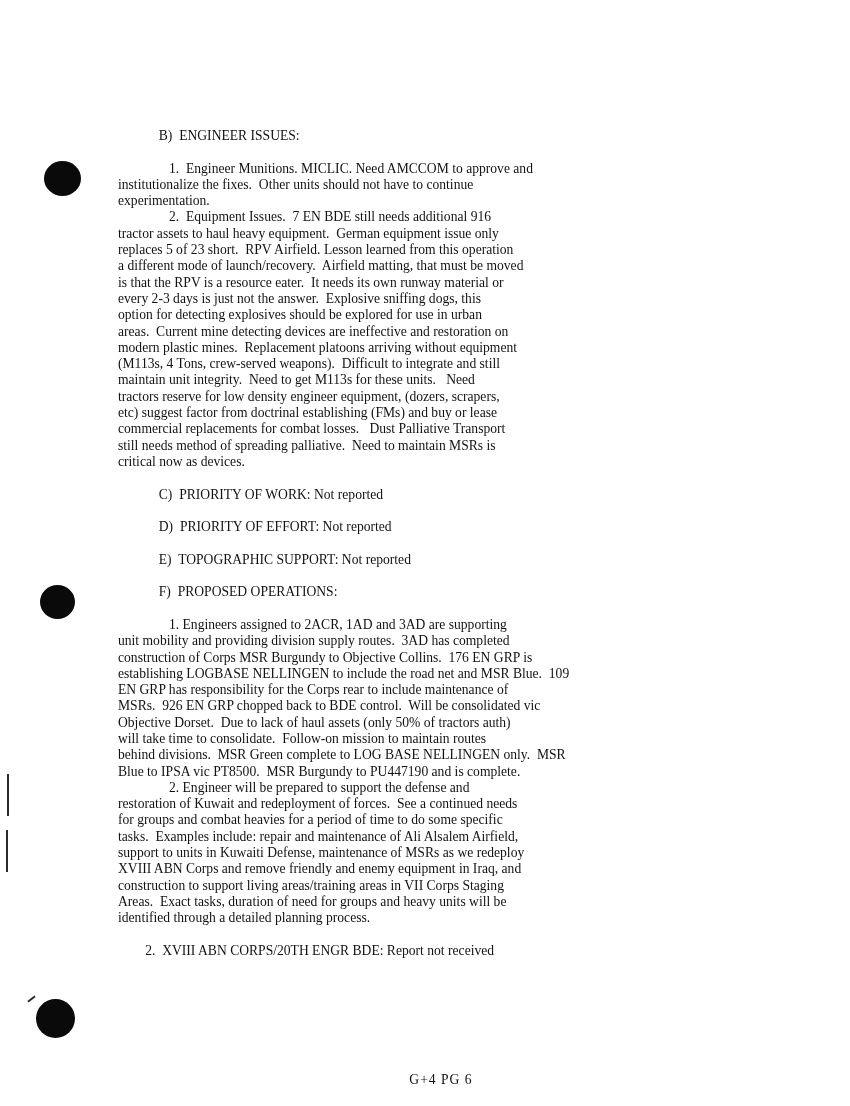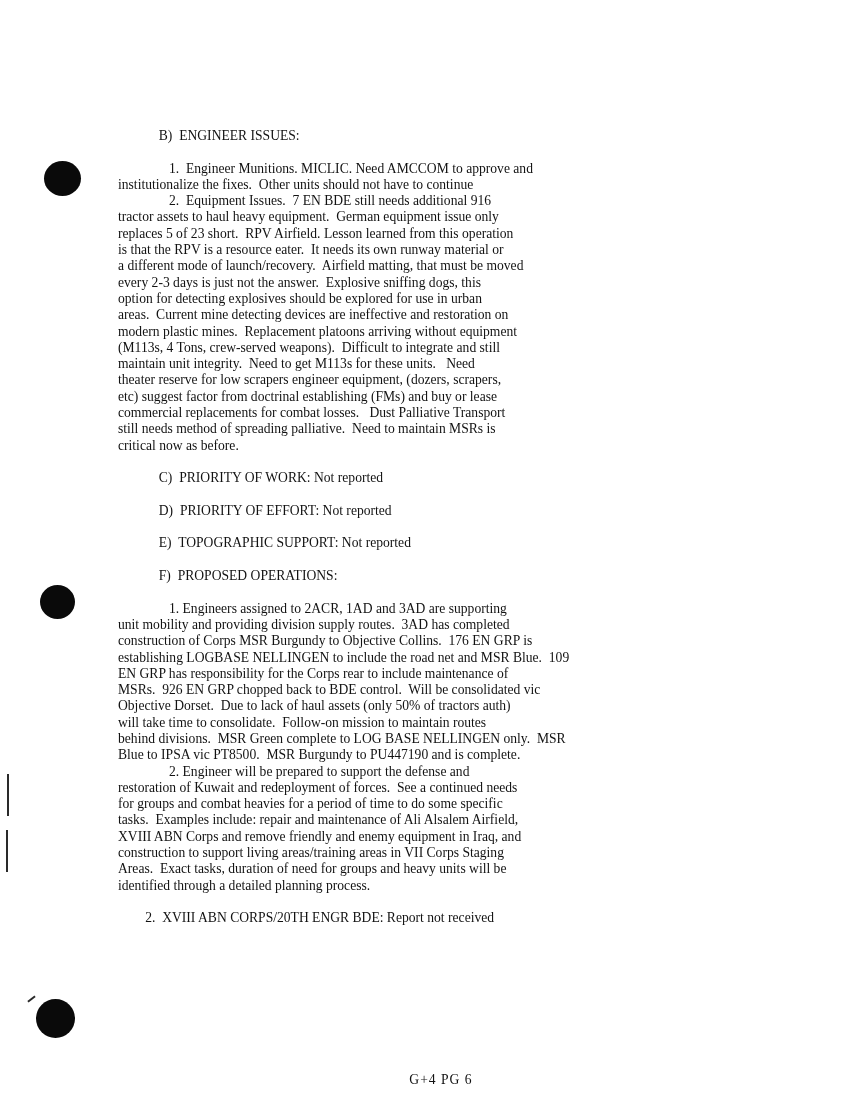--- a/index.html
+++ b/index.html
@@ -62,36 +62,37 @@
   <div class="hole-punch hp3"></div>
   <div class="margin-mark mm1"></div>
   <div class="margin-mark mm2"></div>
   <div class="margin-mark mm3"></div>
 
   <main class="doc-body" id="doc-body">
       <div class="line">            B)  ENGINEER ISSUES:</div>
       <div class="line">&nbsp;</div>
       <div class="line">               1.  Engineer Munitions. MICLIC. Need AMCCOM to approve and</div>
       <div class="line">institutionalize the fixes.  Other units should not have to continue</div>
+      <div class="line">experimentation.</div>
       <div class="line">               2.  Equipment Issues.  7 EN BDE still needs additional 916</div>
       <div class="line">tractor assets to haul heavy equipment.  German equipment issue only</div>
       <div class="line">replaces 5 of 23 short.  RPV Airfield. Lesson learned from this operation</div>
+      <div class="line">a different mode of launch/recovery.  Airfield matting, that must be moved</div>
       <div class="line">is that the RPV is a resource eater.  It needs its own runway material or</div>
-      <div class="line">a different mode of launch/recovery.  Airfield matting, that must be moved</div>
       <div class="line">every 2-3 days is just not the answer.  Explosive sniffing dogs, this</div>
       <div class="line">option for detecting explosives should be explored for use in urban</div>
       <div class="line">areas.  Current mine detecting devices are ineffective and restoration on</div>
       <div class="line">modern plastic mines.  Replacement platoons arriving without equipment</div>
       <div class="line">(M113s, 4 Tons, crew-served weapons).  Difficult to integrate and still</div>
       <div class="line">maintain unit integrity.  Need to get M113s for these units.   Need</div>
-      <div class="line">theater reserve for low scrapers engineer equipment, (dozers, scrapers,</div>
+      <div class="line">tractors reserve for low density engineer equipment, (dozers, scrapers,</div>
       <div class="line">etc) suggest factor from doctrinal establishing (FMs) and buy or lease</div>
       <div class="line">commercial replacements for combat losses.   Dust Palliative Transport</div>
       <div class="line">still needs method of spreading palliative.  Need to maintain MSRs is</div>
-      <div class="line">critical now as before.</div>
+      <div class="line">critical now as devices.</div>
       <div class="line">&nbsp;</div>
       <div class="line">            C)  PRIORITY OF WORK: Not reported</div>
       <div class="line">&nbsp;</div>
       <div class="line">            D)  PRIORITY OF EFFORT: Not reported</div>
       <div class="line">&nbsp;</div>
       <div class="line">            E)  TOPOGRAPHIC SUPPORT: Not reported</div>
       <div class="line">&nbsp;</div>
       <div class="line">            F)  PROPOSED OPERATIONS:</div>
       <div class="line">&nbsp;</div>
       <div class="line">               1. Engineers assigned to 2ACR, 1AD and 3AD are supporting</div>
@@ -101,20 +102,21 @@
       <div class="line">EN GRP has responsibility for the Corps rear to include maintenance of</div>
       <div class="line">MSRs.  926 EN GRP chopped back to BDE control.  Will be consolidated vic</div>
       <div class="line">Objective Dorset.  Due to lack of haul assets (only 50% of tractors auth)</div>
       <div class="line">will take time to consolidate.  Follow-on mission to maintain routes</div>
       <div class="line">behind divisions.  MSR Green complete to LOG BASE NELLINGEN only.  MSR</div>
       <div class="line">Blue to IPSA vic PT8500.  MSR Burgundy to PU447190 and is complete.</div>
       <div class="line">               2. Engineer will be prepared to support the defense and</div>
       <div class="line">restoration of Kuwait and redeployment of forces.  See a continued needs</div>
       <div class="line">for groups and combat heavies for a period of time to do some specific</div>
       <div class="line">tasks.  Examples include: repair and maintenance of Ali Alsalem Airfield,</div>
+      <div class="line">support to units in Kuwaiti Defense, maintenance of MSRs as we redeploy</div>
       <div class="line">XVIII ABN Corps and remove friendly and enemy equipment in Iraq, and</div>
       <div class="line">construction to support living areas/training areas in VII Corps Staging</div>
       <div class="line">Areas.  Exact tasks, duration of need for groups and heavy units will be</div>
       <div class="line">identified through a detailed planning process.</div>
       <div class="line">&nbsp;</div>
       <div class="line">        2.  XVIII ABN CORPS/20TH ENGR BDE: Report not received</div>
     </main>
 
   <div class="footer">G+4 PG 6</div>
 </div>

